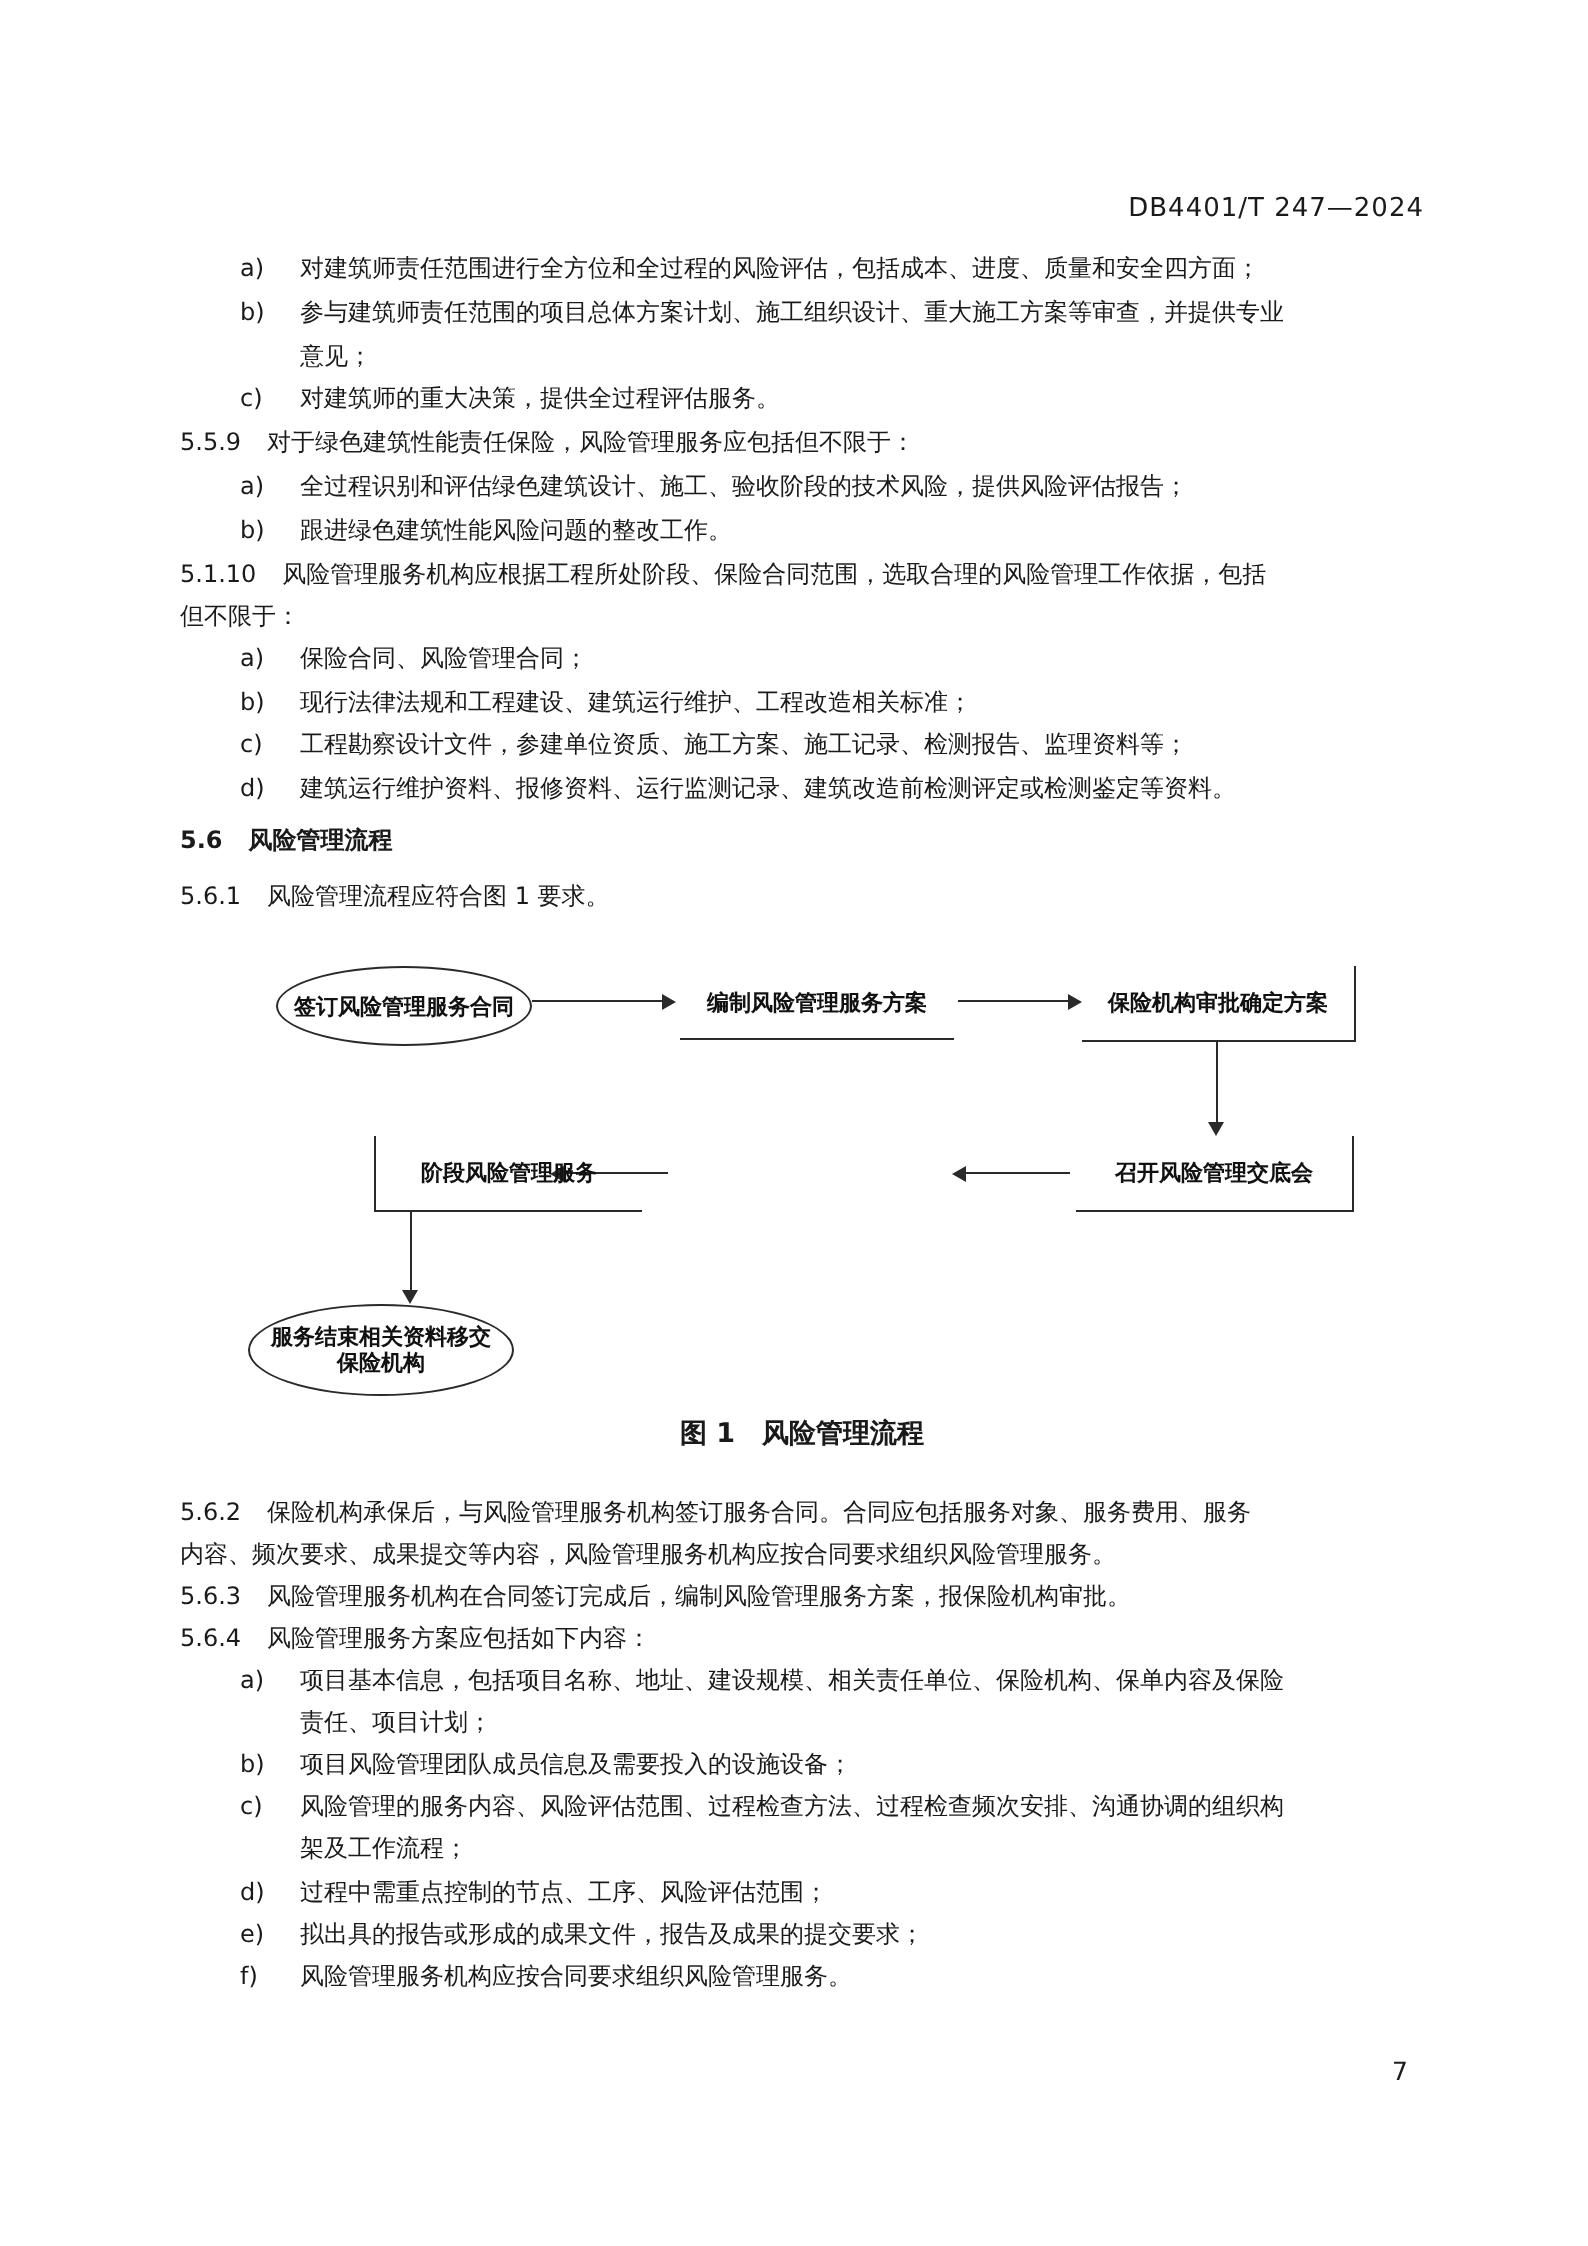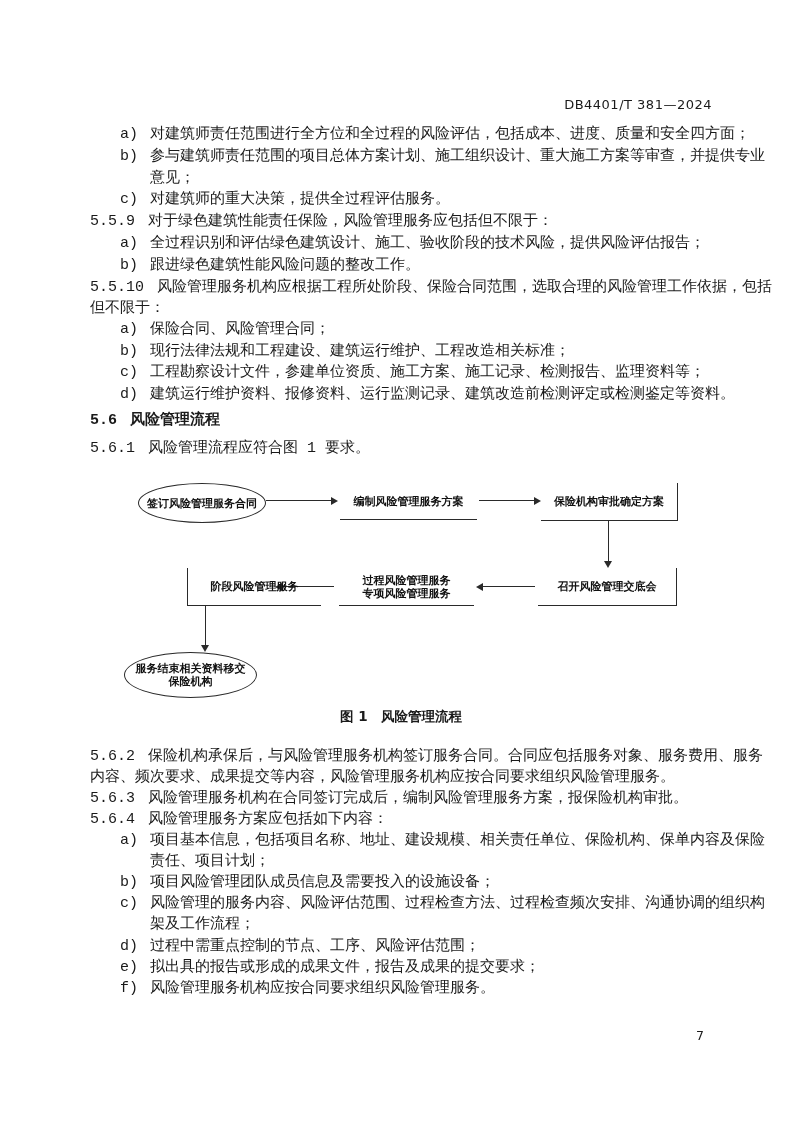--- a/index.html
+++ b/index.html
@@ -7,21 +7,21 @@
     position:relative;
     width:794px;height:1123px;
     margin:0 auto;
     background:#ffffff;
     font-family:"DejaVu Sans",sans-serif;
     color:#1a1a1a;
     overflow:hidden;
   }
   .ln{
     position:absolute;left:90px;height:17px;
-    font-size:15px;line-height:17px;white-space:nowrap;font-family:Liberation Mono, monospace;
+    font-size:12px;line-height:17px;white-space:nowrap;
   }
   .hdr{
     position:absolute;top:97px;left:90px;width:622px;
     text-align:right;font-size:13px;letter-spacing:.5px;white-space:nowrap;
   }
   .ilbl{position:absolute;left:30px;}
   .itxt{position:absolute;left:60px;white-space:nowrap;}
   .cnum{display:inline-block;margin-right:13px;}
   .bold{font-weight:bold;text-align:center;}
   .caption{
@@ -49,21 +49,21 @@
   .tri{position:absolute;width:0;height:0;}
   .tri-r{border-top:4px solid transparent;border-bottom:4px solid transparent;border-left:7px solid #2a2a2a;}
   .tri-l{border-top:4px solid transparent;border-bottom:4px solid transparent;border-right:7px solid #2a2a2a;}
   .tri-d{border-left:4px solid transparent;border-right:4px solid transparent;border-top:7px solid #2a2a2a;}
 </style>
 </head>
 <body>
 
 <div class="page">
 
-  <div class="hdr">DB4401/T 381—2024</div>
+  <div class="hdr">DB4401/T 247—2024</div>
 
   <div class="ln" style="top:126px">
     <span class="ilbl">a)</span>
     <span class="itxt">对建筑师责任范围进行全方位和全过程的风险评估，包括成本、进度、质量和安全四方面；</span>
   </div>
   <div class="ln" style="top:148px">
     <span class="ilbl">b)</span>
     <span class="itxt">参与建筑师责任范围的项目总体方案计划、施工组织设计、重大施工方案等审查，并提供专业</span>
   </div>
   <div class="ln" style="top:170px;left:150px">意见；</div>
@@ -78,21 +78,21 @@
   <div class="ln" style="top:235px">
     <span class="ilbl">a)</span>
     <span class="itxt">全过程识别和评估绿色建筑设计、施工、验收阶段的技术风险，提供风险评估报告；</span>
   </div>
   <div class="ln" style="top:257px">
     <span class="ilbl">b)</span>
     <span class="itxt">跟进绿色建筑性能风险问题的整改工作。</span>
   </div>
 
   <div class="ln" style="top:279px">
-    <span class="cnum">5.5.10</span><span>风险管理服务机构应根据工程所处阶段、保险合同范围，选取合理的风险管理工作依据，包括</span>
+    <span class="cnum">5.1.10</span><span>风险管理服务机构应根据工程所处阶段、保险合同范围，选取合理的风险管理工作依据，包括</span>
   </div>
   <div class="ln" style="top:300px">但不限于：</div>
   <div class="ln" style="top:321px">
     <span class="ilbl">a)</span>
     <span class="itxt">保险合同、风险管理合同；</span>
   </div>
   <div class="ln" style="top:343px">
     <span class="ilbl">b)</span>
     <span class="itxt">现行法律法规和工程建设、建筑运行维护、工程改造相关标准；</span>
   </div>
@@ -130,24 +130,20 @@
     </div>
 
     <div class="vline" style="left:608px;top:521px;height:41px"></div>
     <div class="tri tri-d" style="left:604px;top:561px"></div>
 
     <div class="node bb br" style="left:538px;top:568px;width:138px;height:37px">
       <span>召开风险管理交底会</span>
     </div>
     <div class="hline" style="left:483px;top:586px;width:52px"></div>
     <div class="tri tri-l" style="left:476px;top:583px"></div>
-    <div class="node bb" style="left:339px;top:568px;width:135px;height:37px">
-      <span>过程风险管理服务</span>
-      <span>专项风险管理服务</span>
-    </div>
     <div class="hline" style="left:282px;top:586px;width:52px"></div>
     <div class="tri tri-l" style="left:275px;top:583px"></div>
     <div class="node bb bl" style="left:139px;top:568px;width:133px;height:37px">
       <span>阶段风险管理服务</span>
     </div>
 
     <div class="vline" style="left:205px;top:606px;height:40px"></div>
     <div class="tri tri-d" style="left:201px;top:645px"></div>
 
     <div class="node oval" style="left:124px;top:652px;width:131px;height:44px">

